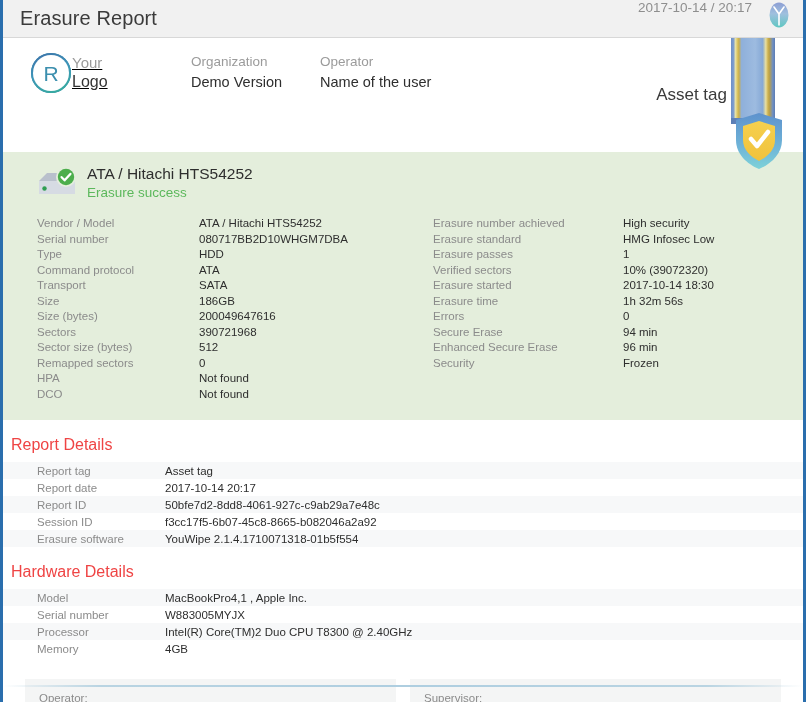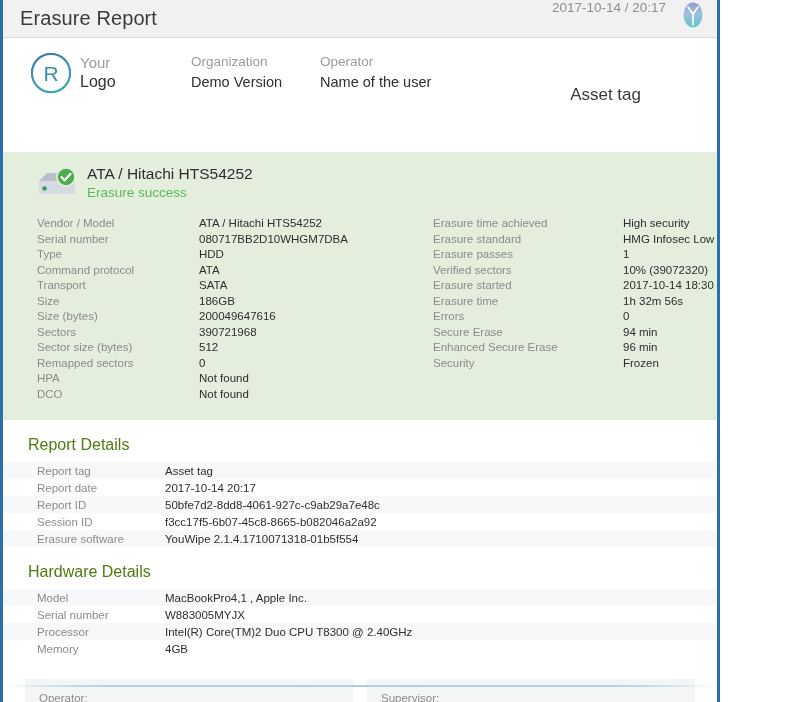--- a/index.html
+++ b/index.html
@@ -7,21 +7,21 @@
     padding: 0;
     background: #ffffff;
   }
   body {
     font-family: "Liberation Sans", sans-serif;
     -webkit-font-smoothing: antialiased;
   }
 
   #page {
     position: relative;
-    width: 720px;
+    width: 806px;
     height: 702px;
     background: #ffffff;
     overflow: hidden;
     border-left: 3px solid #2a6ead;
     border-right: 3px solid #2a6ead;
     box-sizing: border-box;
   }
 
   
   .titlebar {
@@ -103,22 +103,23 @@
     z-index: 1;
   }
   .logo-letter {
     position: relative;
     z-index: 2;
     font-size: 21px;
     color: #3c8fae;
     line-height: 1;
   }
   .logo-text {
-    margin-left: 9px;
+    margin-left: 1px;
     line-height: 1.28;
+    text-decoration: underline;
   }
   .logo-text .l1 {
     font-size: 15px;
     color: #9b9b9b;
     display: block;
   }
   .logo-text .l2 {
     font-size: 16px;
     color: #333333;
     display: block;
@@ -241,22 +242,22 @@
     color: #2e2e2e;
   }
   .drive-col.right .kv-key { width: 190px; }
 
   
   .section {
     padding: 0 0 0 0;
   }
   .section-title {
     font-size: 16px;
-    color: #4d7c0f;
-    padding: 16px 0 8px 25px;
+    color: #ef4444;
+    padding: 16px 0 8px 8px;
   }
   .table {
     width: 100%;
   }
   .trow {
     display: flex;
     line-height: 16px;
     padding: 0.5px 0;
   }
   .trow:nth-child(odd) { background: #f7f8f9; }
@@ -443,21 +444,21 @@
             <div class="kv-key">HPA</div>
             <div class="kv-val">Not found</div>
           </div>
           <div class="kv-row">
             <div class="kv-key">DCO</div>
             <div class="kv-val">Not found</div>
           </div>
         </div>
       <div class="drive-col right">
           <div class="kv-row">
-            <div class="kv-key">Erasure time achieved</div>
+            <div class="kv-key">Erasure number achieved</div>
             <div class="kv-val">High security</div>
           </div>
           <div class="kv-row">
             <div class="kv-key">Erasure standard</div>
             <div class="kv-val">HMG Infosec Low</div>
           </div>
           <div class="kv-row">
             <div class="kv-key">Erasure passes</div>
             <div class="kv-val">1</div>
           </div>

